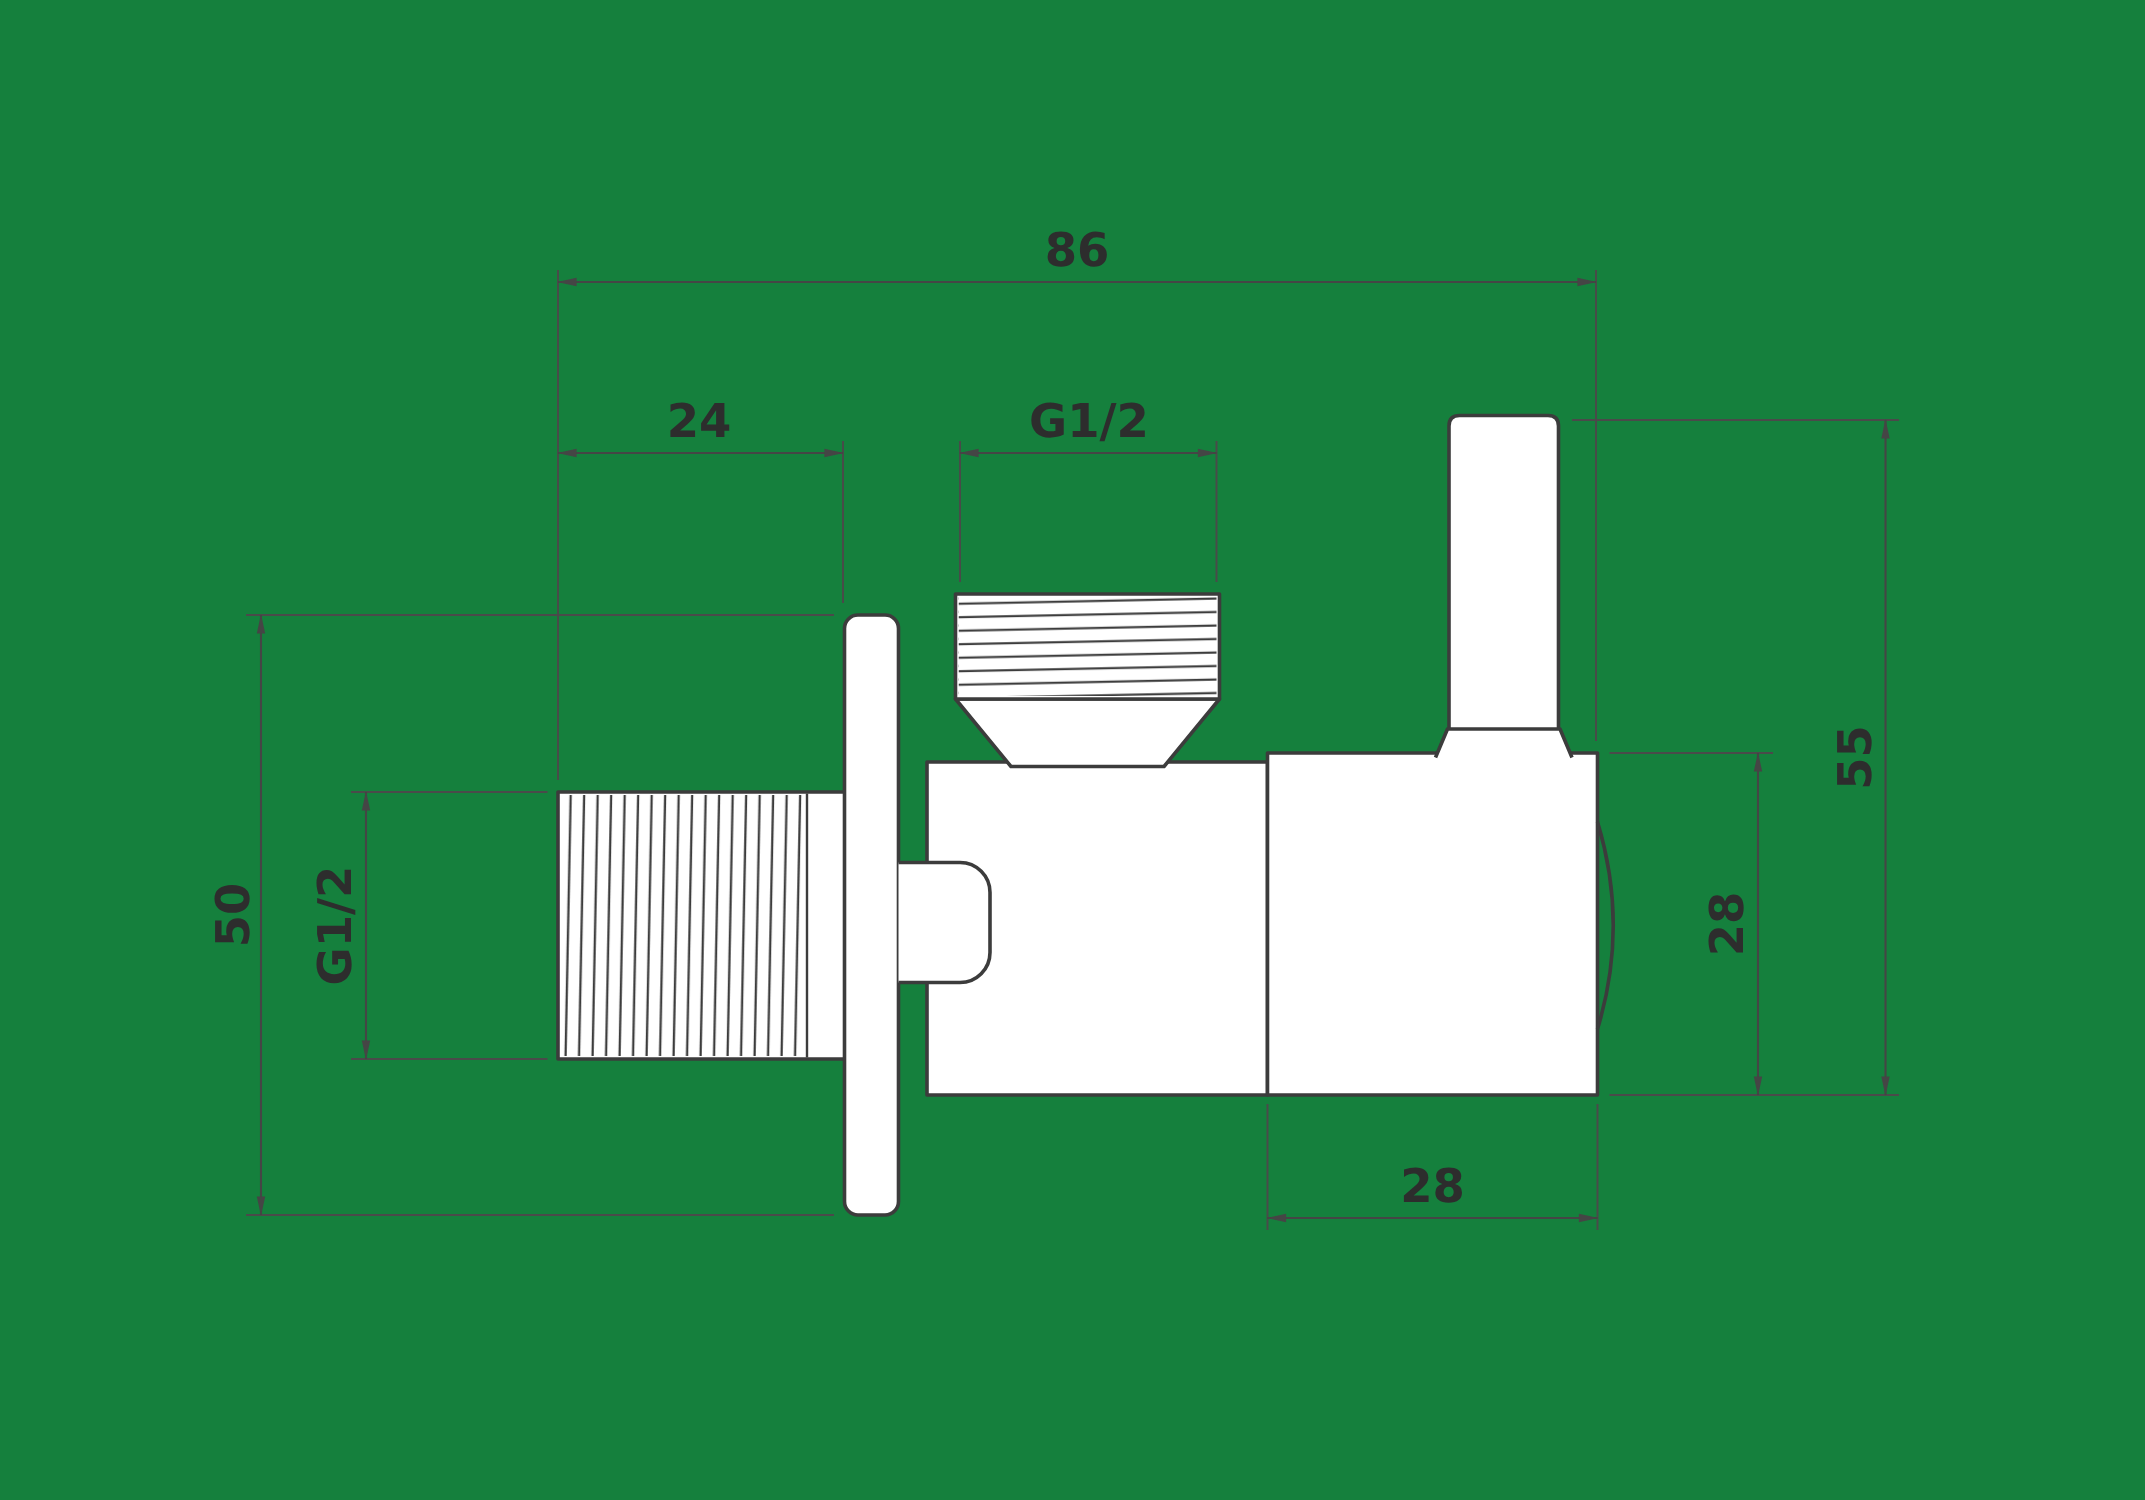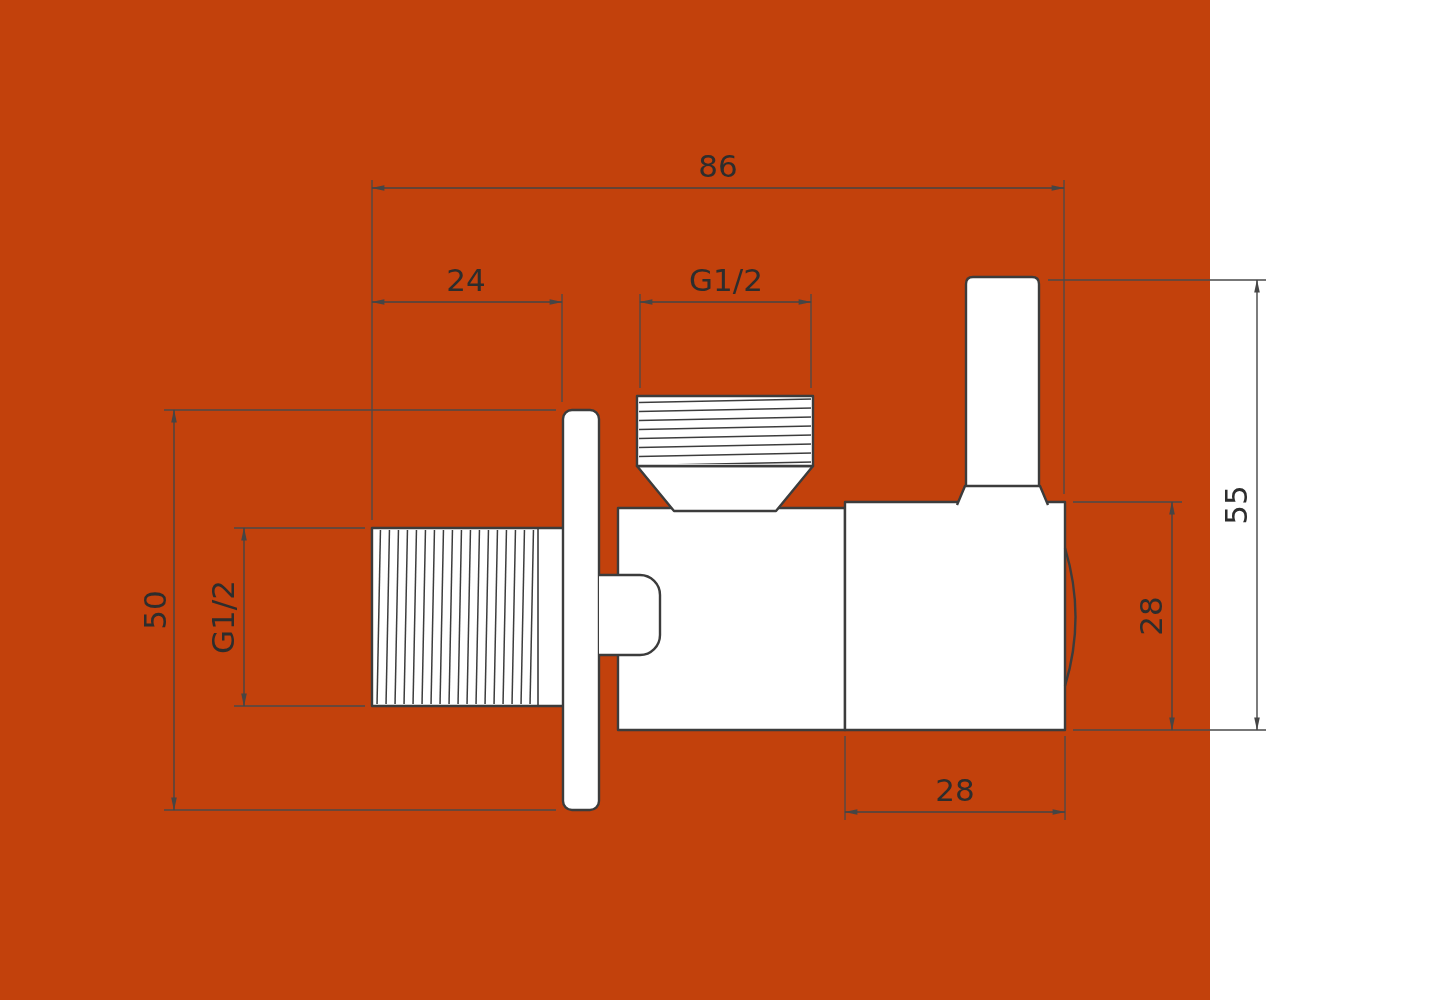--- a/index.html
+++ b/index.html
@@ -1,17 +1,17 @@
 <!DOCTYPE html>
 <html><head>
 <meta charset="utf-8">
 <style>
   html,body{margin:0;padding:0;background:#ffffff;}
   body{width:1430px;height:1000px;overflow:hidden;}
-  .canvas{width:1210px;height:1000px;background:#c2410c;}
+  .canvas{width:1430px;height:1000px;background:#15803d;font-weight:bold;}
   svg{display:block;}
   .ol{fill:#ffffff;stroke:#3c3c3c;stroke-width:2.4;stroke-linejoin:round;}
   .olnf{fill:none;stroke:#3c3c3c;stroke-width:2.4;stroke-linejoin:round;}
   .oline{stroke:#3c3c3c;stroke-width:1.6;}
   .thread{stroke:none;}
   .ext{stroke:#4a4a4a;stroke-width:1.3;fill:none;}
   .dl{stroke:#454545;stroke-width:1.4;fill:none;}
   .dt{font-family:"DejaVu Sans","Liberation Sans",sans-serif;font-size:31px;fill:#2d2d2d;}
 </style>
 </head>

